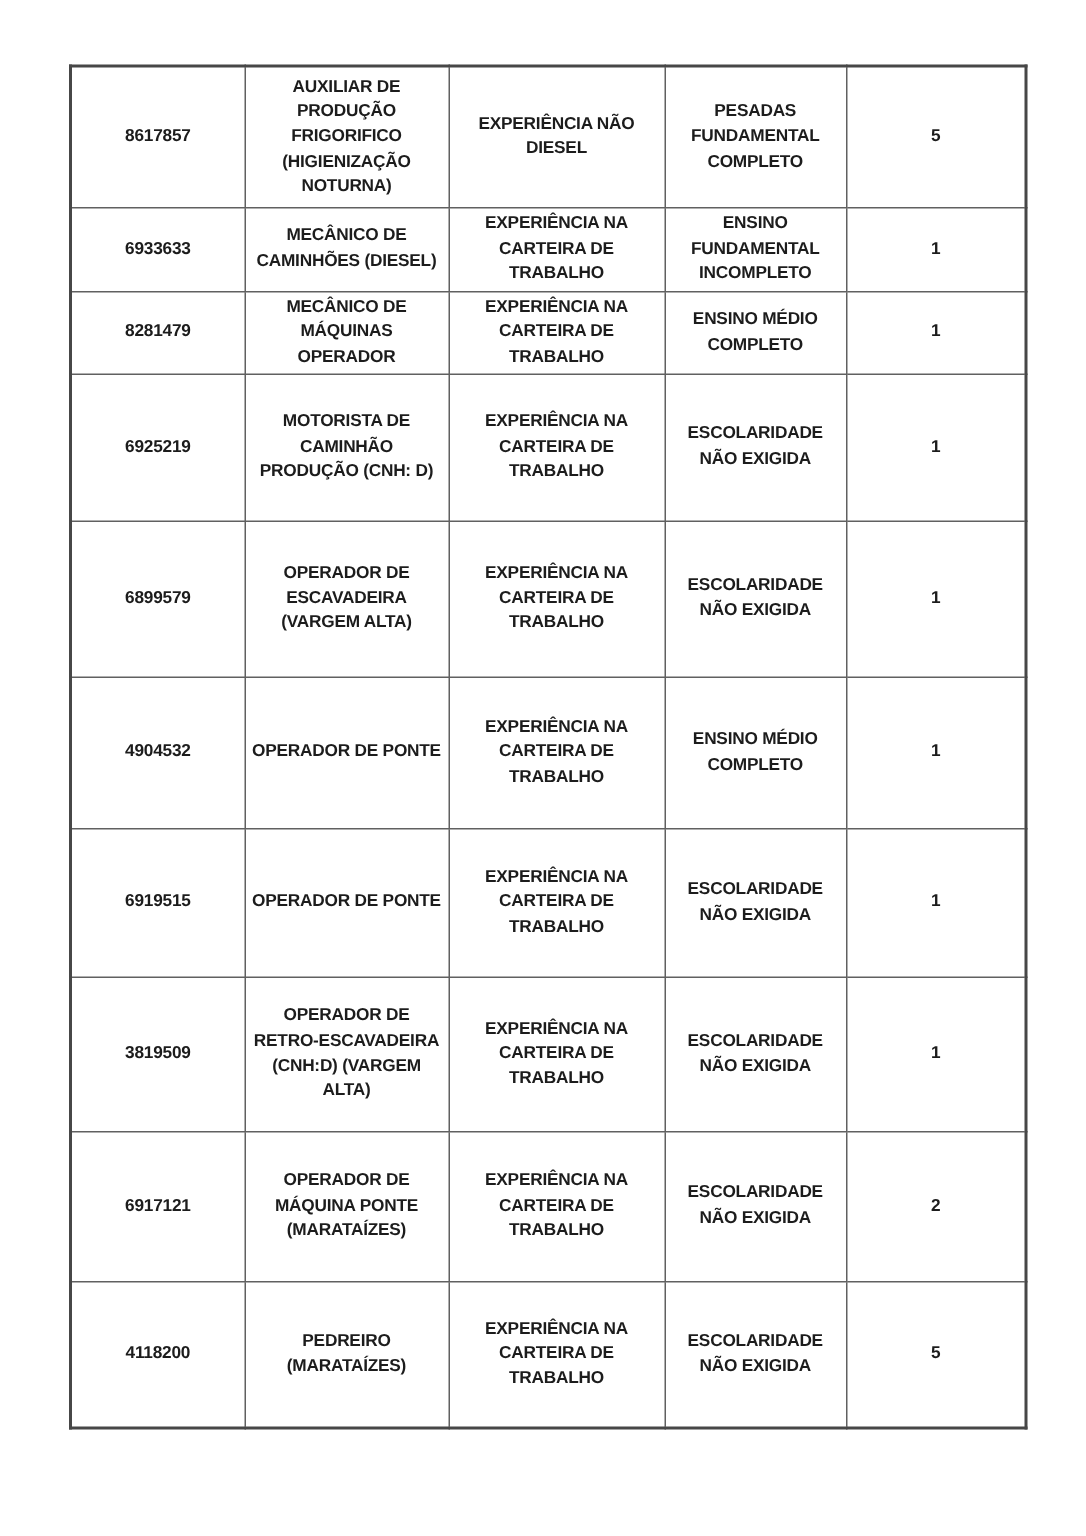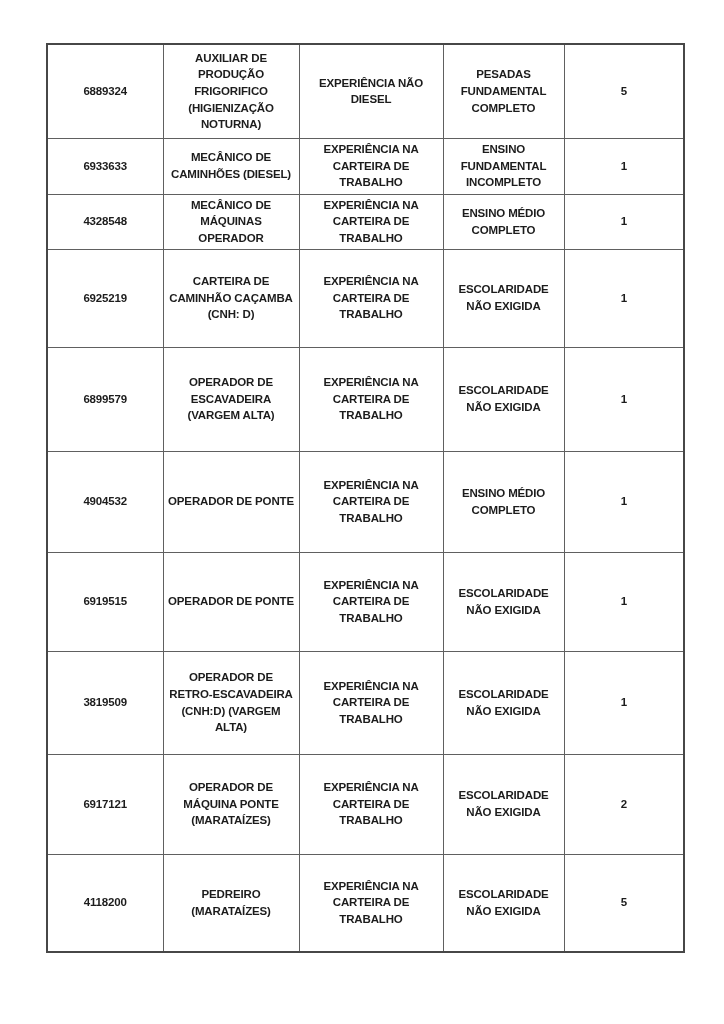--- a/index.html
+++ b/index.html
@@ -48,43 +48,43 @@
   <table class="vacancies">
     <colgroup>
       <col style="width:116px">
       <col style="width:136px">
       <col style="width:144px">
       <col style="width:121px">
       <col style="width:120px">
     </colgroup>
     <tbody id="table-body">
         <tr style="height: 94px;">
-    <td>6889324</td>
+    <td>8617857</td>
     <td>AUXILIAR DE PRODUÇÃO FRIGORIFICO (HIGIENIZAÇÃO NOTURNA)</td>
     <td>EXPERIÊNCIA NÃO DIESEL</td>
     <td>PESADAS FUNDAMENTAL COMPLETO</td>
     <td>5</td>
   </tr>
         <tr style="height: 56px;">
     <td>6933633</td>
     <td>MECÂNICO DE CAMINHÕES (DIESEL)</td>
     <td>EXPERIÊNCIA NA CARTEIRA DE TRABALHO</td>
     <td>ENSINO FUNDAMENTAL INCOMPLETO</td>
     <td>1</td>
   </tr>
         <tr style="height: 52px;">
-    <td>4328548</td>
+    <td>8281479</td>
     <td>MECÂNICO DE MÁQUINAS OPERADOR</td>
     <td>EXPERIÊNCIA NA CARTEIRA DE TRABALHO</td>
     <td>ENSINO MÉDIO COMPLETO</td>
     <td>1</td>
   </tr>
         <tr style="height: 98px;">
     <td>6925219</td>
-    <td>CARTEIRA DE CAMINHÃO CAÇAMBA (CNH: D)</td>
+    <td>MOTORISTA DE CAMINHÃO PRODUÇÃO (CNH: D)</td>
     <td>EXPERIÊNCIA NA CARTEIRA DE TRABALHO</td>
     <td>ESCOLARIDADE NÃO EXIGIDA</td>
     <td>1</td>
   </tr>
         <tr style="height: 104px;">
     <td>6899579</td>
     <td>OPERADOR DE ESCAVADEIRA (VARGEM ALTA)</td>
     <td>EXPERIÊNCIA NA CARTEIRA DE TRABALHO</td>
     <td>ESCOLARIDADE NÃO EXIGIDA</td>
     <td>1</td>

